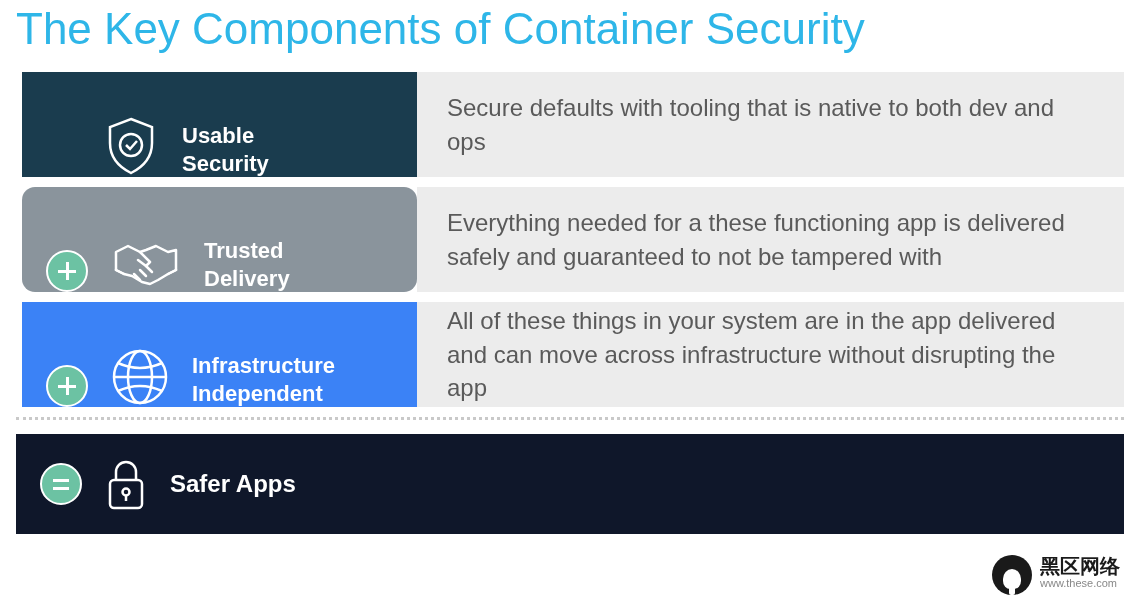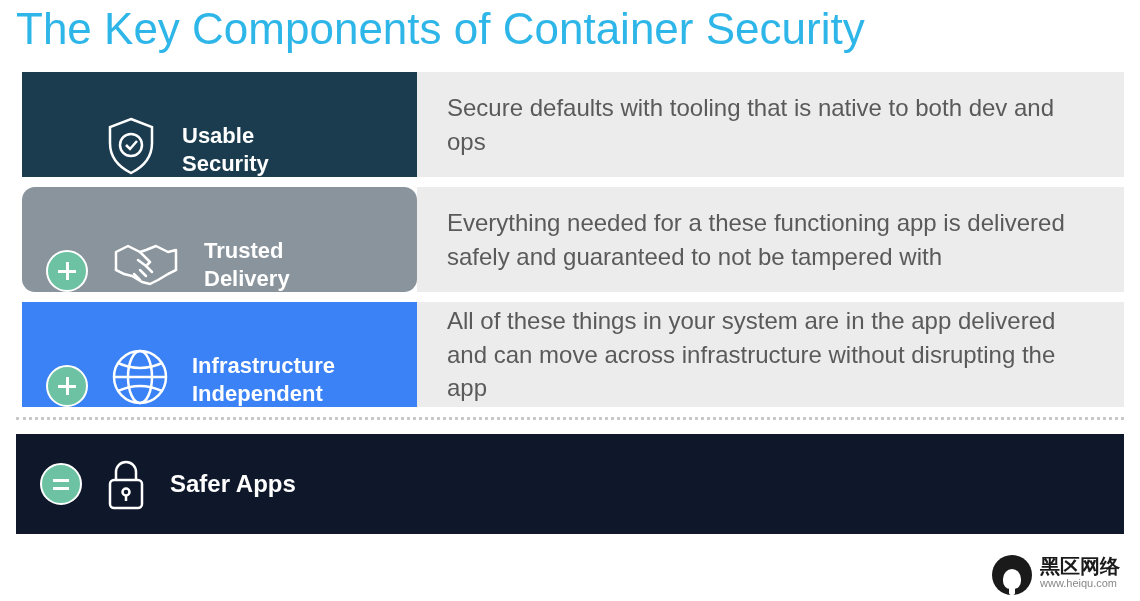--- a/index.html
+++ b/index.html
@@ -208,15 +208,15 @@
   </span>
   <div class="row-label" style="font-size:24px;">Safer Apps</div>
 </div>
 
 <div class="watermark">
   <div class="wm-circle">
       <div class="wm-mush"></div>
     </div>
   <div class="wm-text">
     <span class="big">黑区网络</span>
-    <span class="small">www.heiqu.com</span>
+    <span class="small">www.these.com</span>
   </div>
 </div>
 
 </body></html>

